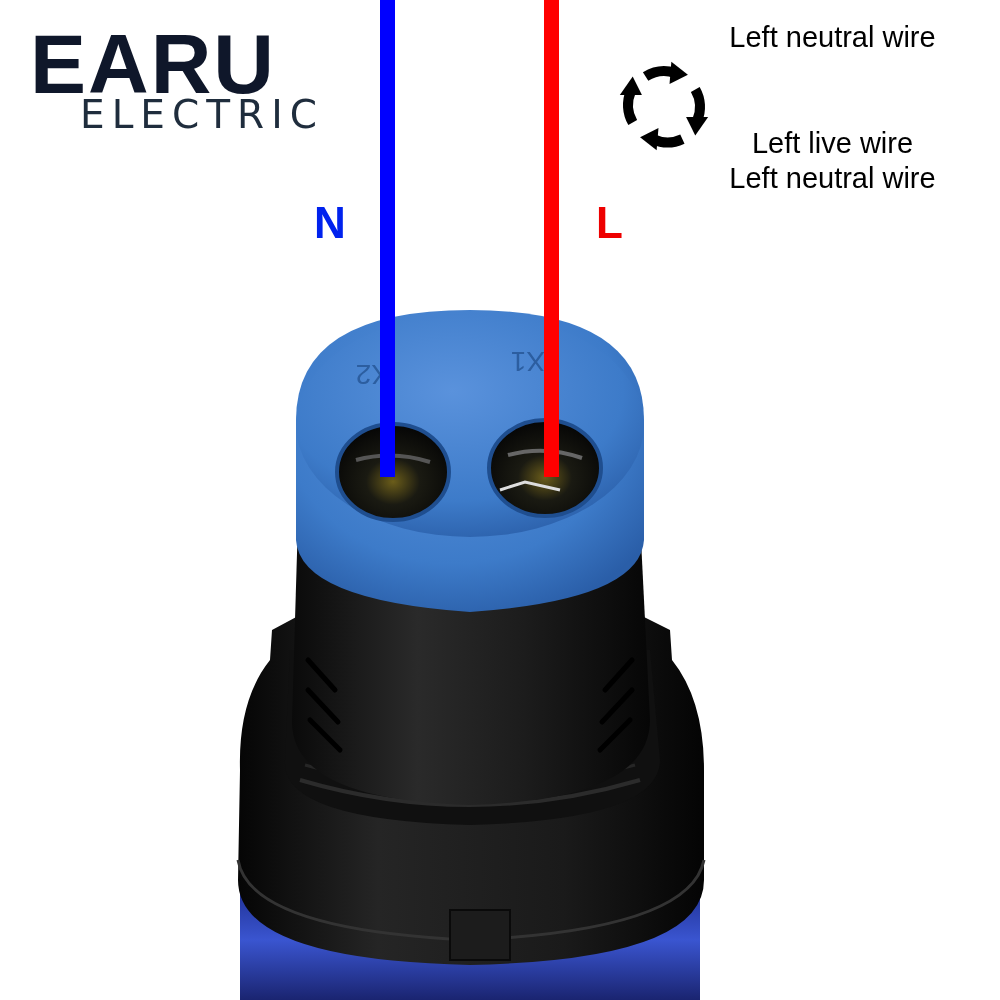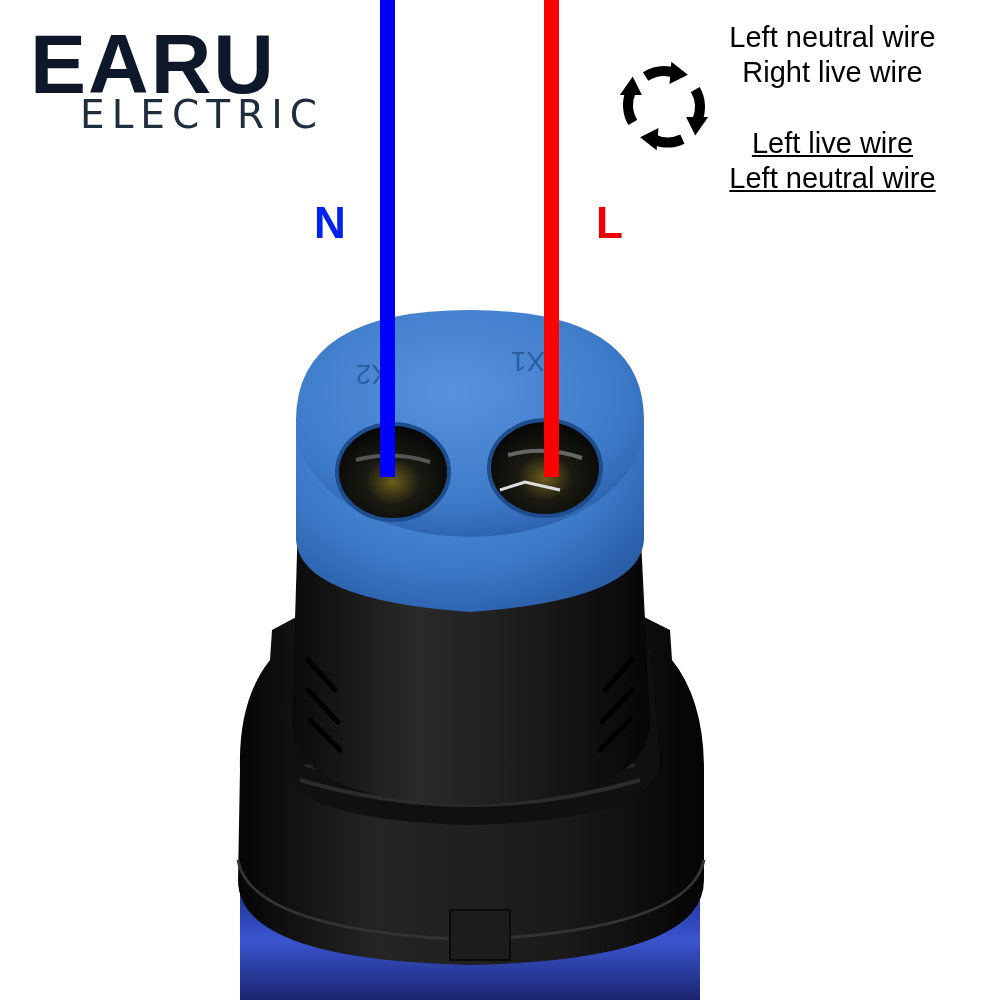--- a/index.html
+++ b/index.html
@@ -2,21 +2,21 @@
 <html><head>
 <meta charset="utf-8">
 <style>
   html,body{margin:0;padding:0;}
   body{width:1000px;height:1000px;background:#ffffff;position:relative;overflow:hidden;font-family:"Liberation Sans",sans-serif;}
   .abs{position:absolute;}
   .logo-top{left:30px;top:22px;font-size:84px;font-weight:bold;color:#0f172a;letter-spacing:2px;line-height:84px;font-family:"Liberation Sans",sans-serif;}
   .logo-bottom{left:34px;top:95px;font-size:39px;color:#1f2d3d;letter-spacing:7px;line-height:40px;font-family:"DejaVu Sans",sans-serif;margin-left:46px;}
   .note{color:#000;font-size:29px;text-align:center;line-height:35px;font-family:"Liberation Sans",sans-serif;}
   .note1{left:700px;top:20px;width:265px;}
-  .note2{left:690px;top:126px;width:285px;text-decoration:underline;}
+  .note2{left:690px;top:126px;width:285px;}
   .label-n{left:314px;top:198px;font-size:44px;font-weight:bold;color:#0022ee;}
   .label-l{left:596px;top:198px;font-size:44px;font-weight:bold;color:#ee0000;}
   .wire{width:15px;top:0;height:477px;z-index:5;}
   .wire-n{left:380px;background:#0000ff;}
   .wire-l{left:544px;background:#ff0000;}
   .cycle{left:618px;top:60px;width:92px;height:92px;}
   .device{left:0;top:0;width:1000px;height:1000px;}
 </style>
 </head>
 <body>
@@ -108,21 +108,20 @@
   <g fill="#000">
     <polygon points="58,2 76,16 56,26"></polygon>
     <polygon points="98,62 84,82 74,62"></polygon>
     <polygon points="42,98 24,84 44,74"></polygon>
     <polygon points="2,38 16,18 26,38"></polygon>
   </g>
 </svg>
 
 <div class="abs note note1">
   <div>Left neutral wire</div>
-  <div>Right live wire</div>
 </div>
 <div class="abs note note2">
   <div>Left live wire</div>
   <div>Left neutral wire</div>
 </div>
 
 <div class="abs label-n">N</div>
 <div class="abs label-l">L</div>
 
 <div class="abs wire wire-n"></div>

